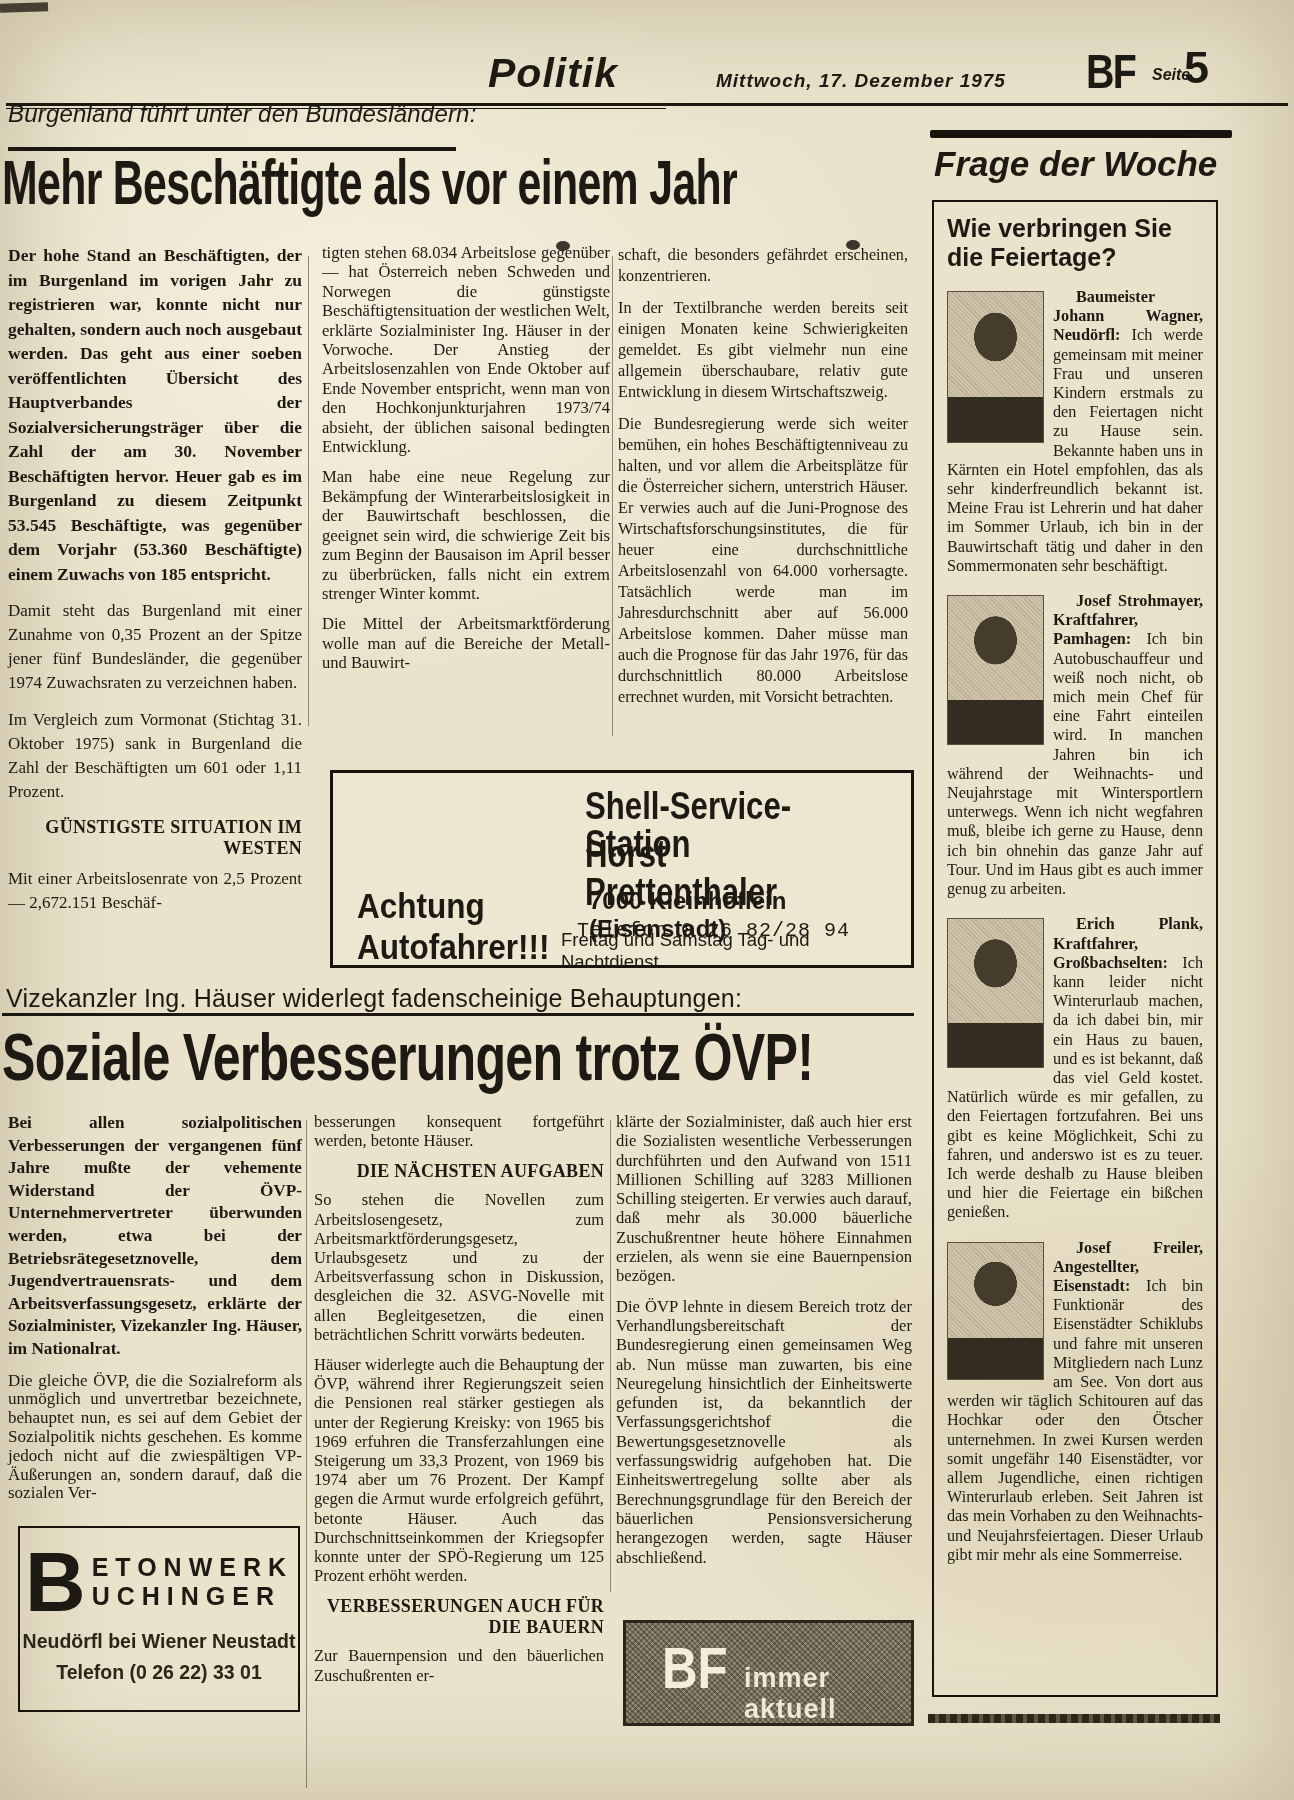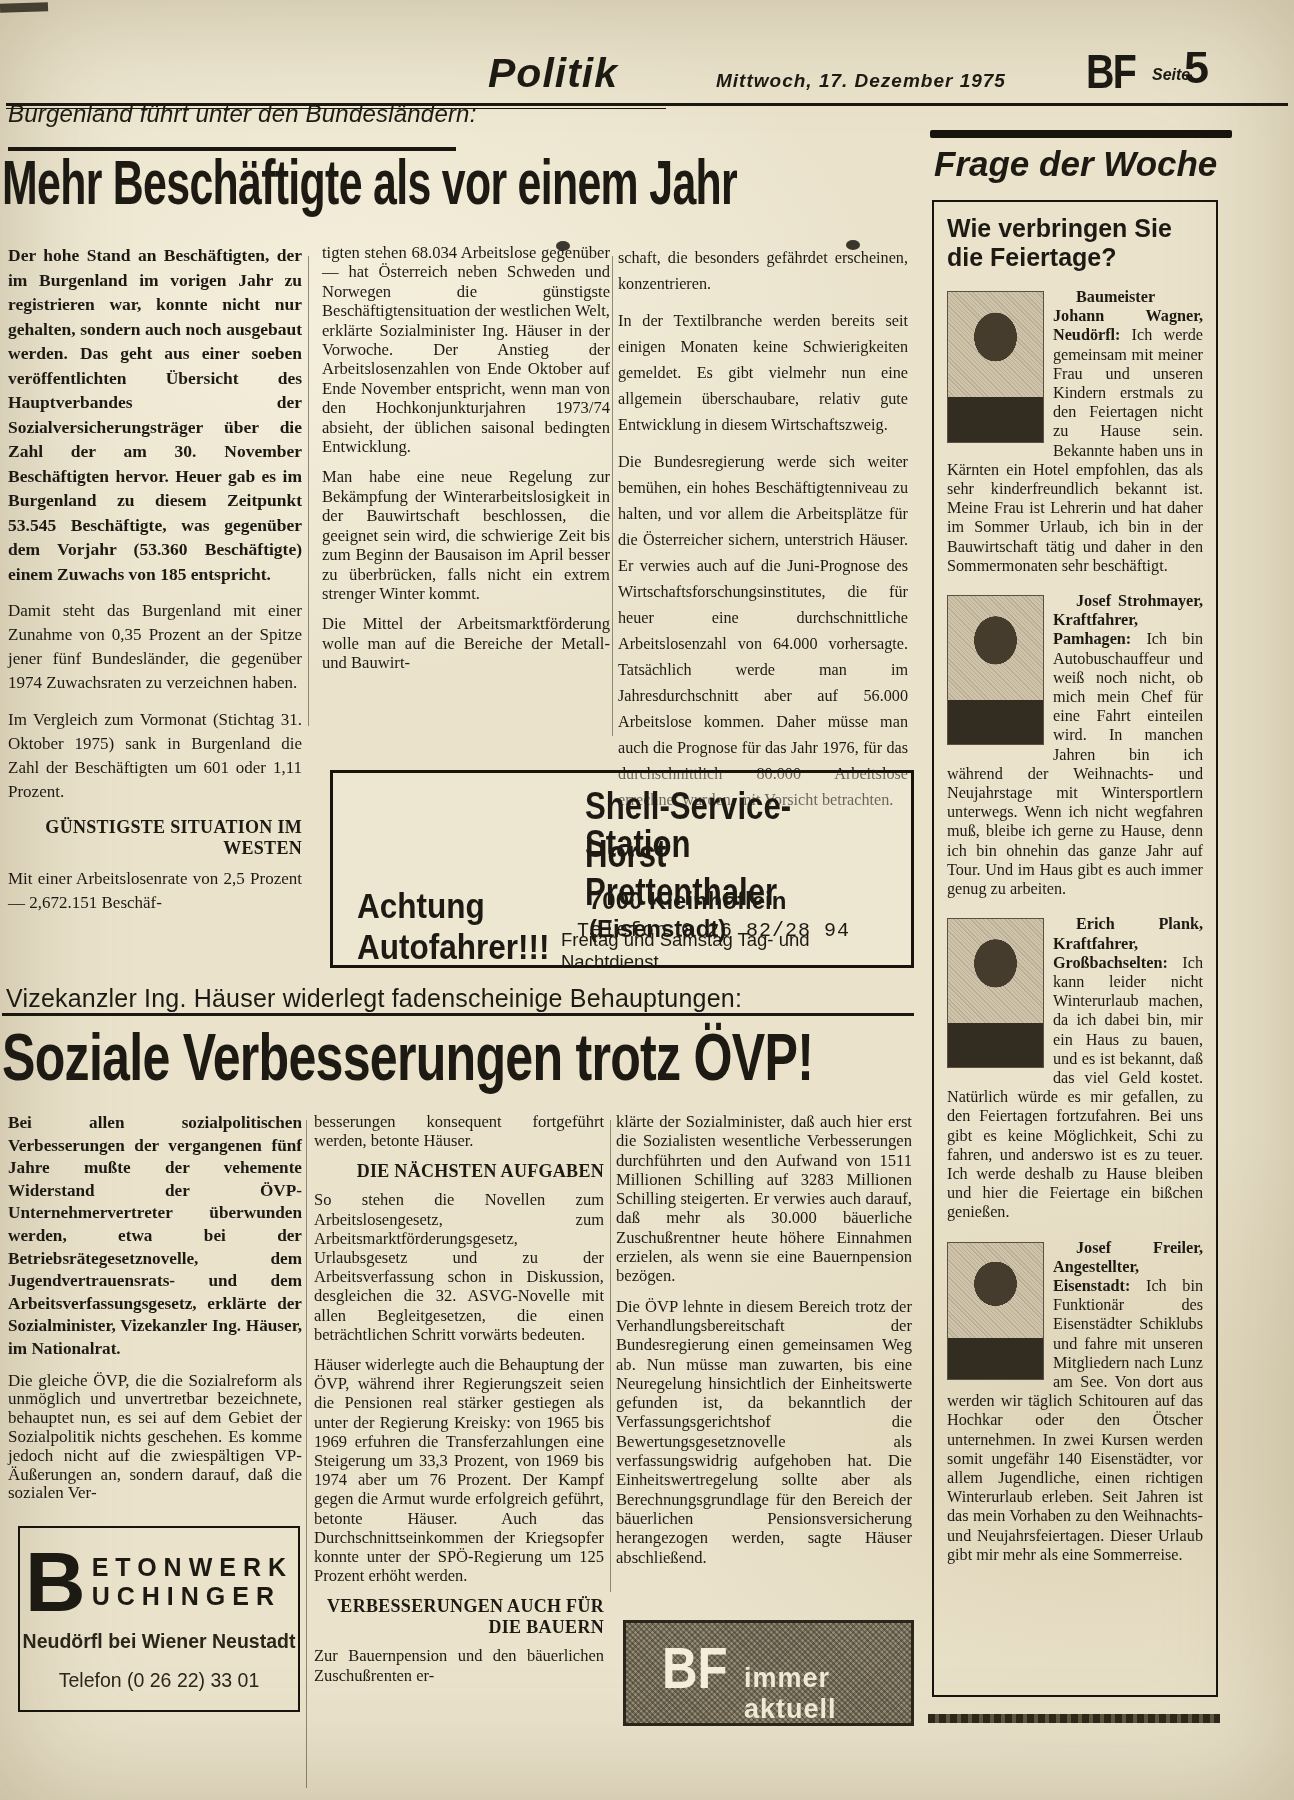--- a/index.html
+++ b/index.html
@@ -30,21 +30,21 @@
   .h2a .cond{font-size:66px;transform:scaleX(.76);letter-spacing:-1px;}
 
   
   .col{position:absolute;text-align:justify;}
   .col p{margin:0 0 11px 0;}
   .lead{font-weight:bold;}
   .a1c1{font-size:17px;line-height:24px;}
   .a1c1 .lead{font-size:17.5px;line-height:24.5px;}
   .a1c1 p{margin-bottom:13px;}
   .a1c2{font-size:16.6px;line-height:19.4px;}
-  .a1c3{font-size:16.2px;line-height:26px;}
+  .a1c3{font-size:16.2px;line-height:21px;}
   .a2c1{font-size:17px;line-height:18.8px;}
   .a2c1 .lead{font-size:17.2px;line-height:22.6px;}
   .a2c2{font-size:16.5px;line-height:19.2px;}
   .a2c3{font-size:16.6px;line-height:19.3px;}
   .subhead{font-weight:bold;font-size:18px;line-height:21px;text-align:right;letter-spacing:.3px;margin:2px 0 8px 0;}
 
   
   .shell-box{position:absolute;left:330px;top:770px;width:578px;height:192px;border:3px solid #17140e;background:rgba(244,238,221,.35);}
   .shell-attn{position:absolute;left:24px;top:112px;font-family:"Liberation Sans",sans-serif;font-weight:900;font-size:35px;line-height:41px;}
   .shell-attn .cond{transform:scaleX(.9);}
@@ -73,21 +73,21 @@
       background:repeating-linear-gradient(90deg,#2c2719 0 7px,#5b543f 7px 11px);}
 
   
   .bw-box{position:absolute;left:18px;top:1526px;width:282px;height:186px;border:2.5px solid #17140e;box-sizing:border-box;
       font-family:"Liberation Sans",sans-serif;text-align:center;}
   .bw-logo{display:flex;justify-content:center;align-items:center;margin-top:24px;}
   .bw-b{font-size:84px;font-weight:900;line-height:.72;}
   .bw-lines{display:inline-block;text-align:left;margin-left:6px;}
   .bw-lines span{display:block;font-size:25px;font-weight:900;letter-spacing:7px;line-height:29px;}
   .bw-addr{margin-top:18px;font-size:19.5px;font-weight:bold;color:#2a2619;}
-  .bw-phone{margin-top:16px;font-size:19.5px;font-weight:normal;color:#2a2619;}
+  .bw-phone{margin-top:8px;font-size:19.5px;font-weight:bold;color:#2a2619;}
 
   
   .bfa-box{position:absolute;left:623px;top:1620px;width:291px;height:106px;box-sizing:border-box;border:3px solid #2b261b;
       background:
         repeating-linear-gradient(45deg, rgba(43,37,24,.38) 0 2px, transparent 2px 4px),
         repeating-linear-gradient(-45deg, rgba(43,37,24,.30) 0 2px, transparent 2px 4px),
         #968d77;}
   .bfa-logo{position:absolute;left:36px;top:16px;font-family:"Liberation Sans",sans-serif;font-weight:900;font-size:58px;line-height:1;color:#f3edda;transform:scaleX(.85);transform-origin:0 0;}
   .bfa-slogan{position:absolute;left:118px;top:40px;font-family:"Liberation Sans",sans-serif;font-weight:bold;font-size:27px;color:#efe8d4;letter-spacing:1px;}
 </style>

